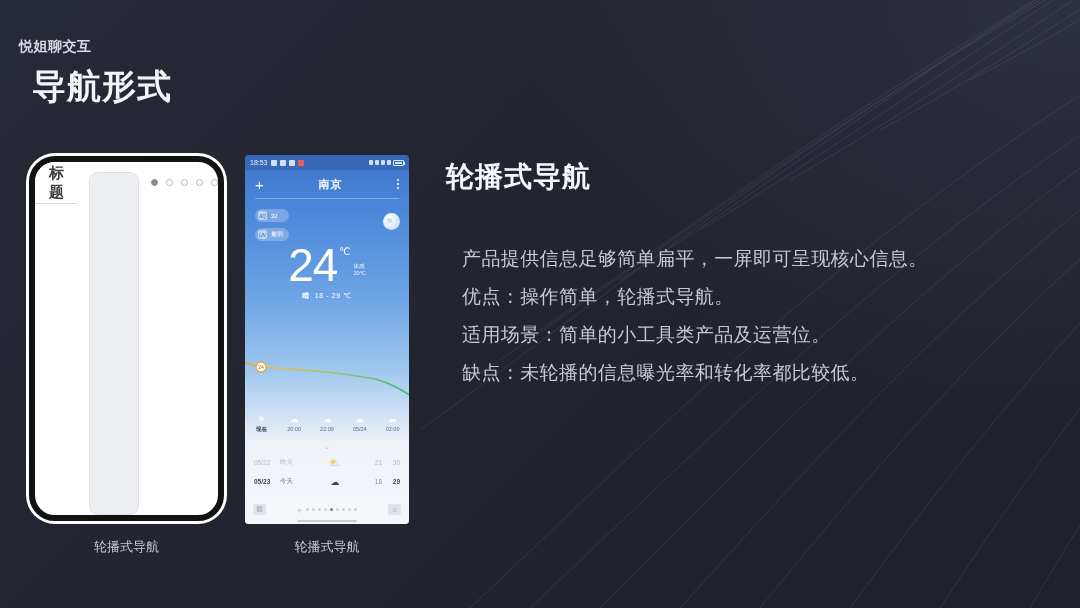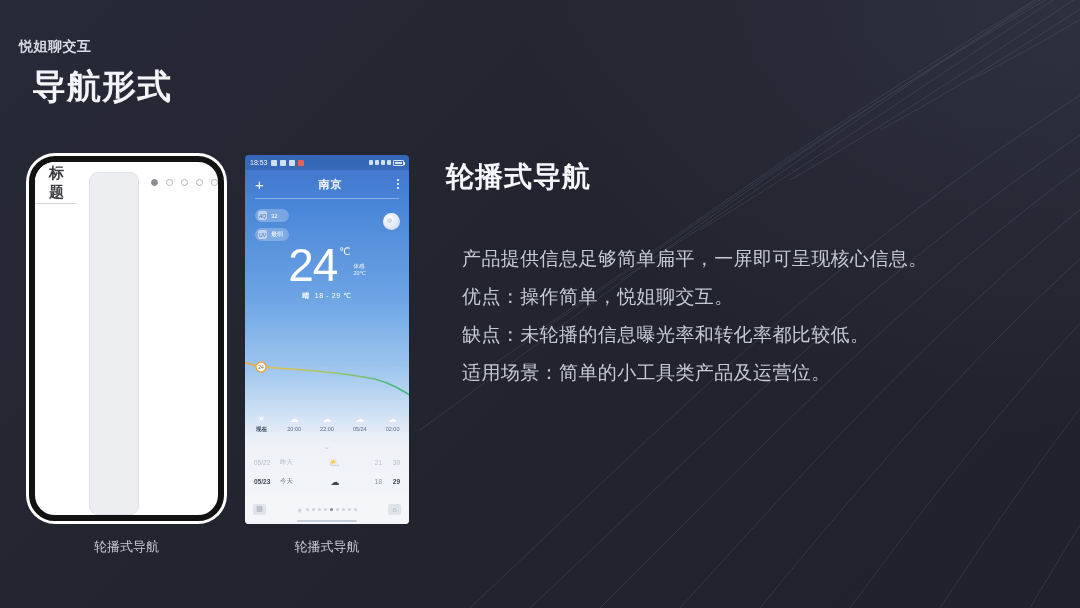--- a/index.html
+++ b/index.html
@@ -366,18 +366,18 @@
       </span>
       <span class="v-bico">⌂</span>
     </div>
     <div class="v-homebar"></div>
   </div>
   <div class="caption" id="caption-vivo">轮播式导航</div>
 
   <div class="r-title">轮播式导航</div>
   <div class="r-body">
     <p>产品提供信息足够简单扁平，一屏即可呈现核心信息。</p>
-    <p>优点：操作简单，悦姐聊交互。</p>
+    <p>优点：操作简单，轮播式导航。</p>
+    <p>适用场景：简单的小工具类产品及运营位。</p>
     <p>缺点：未轮播的信息曝光率和转化率都比较低。</p>
-    <p>适用场景：简单的小工具类产品及运营位。</p>
   </div>
 
 </div>
 
 </body></html>

